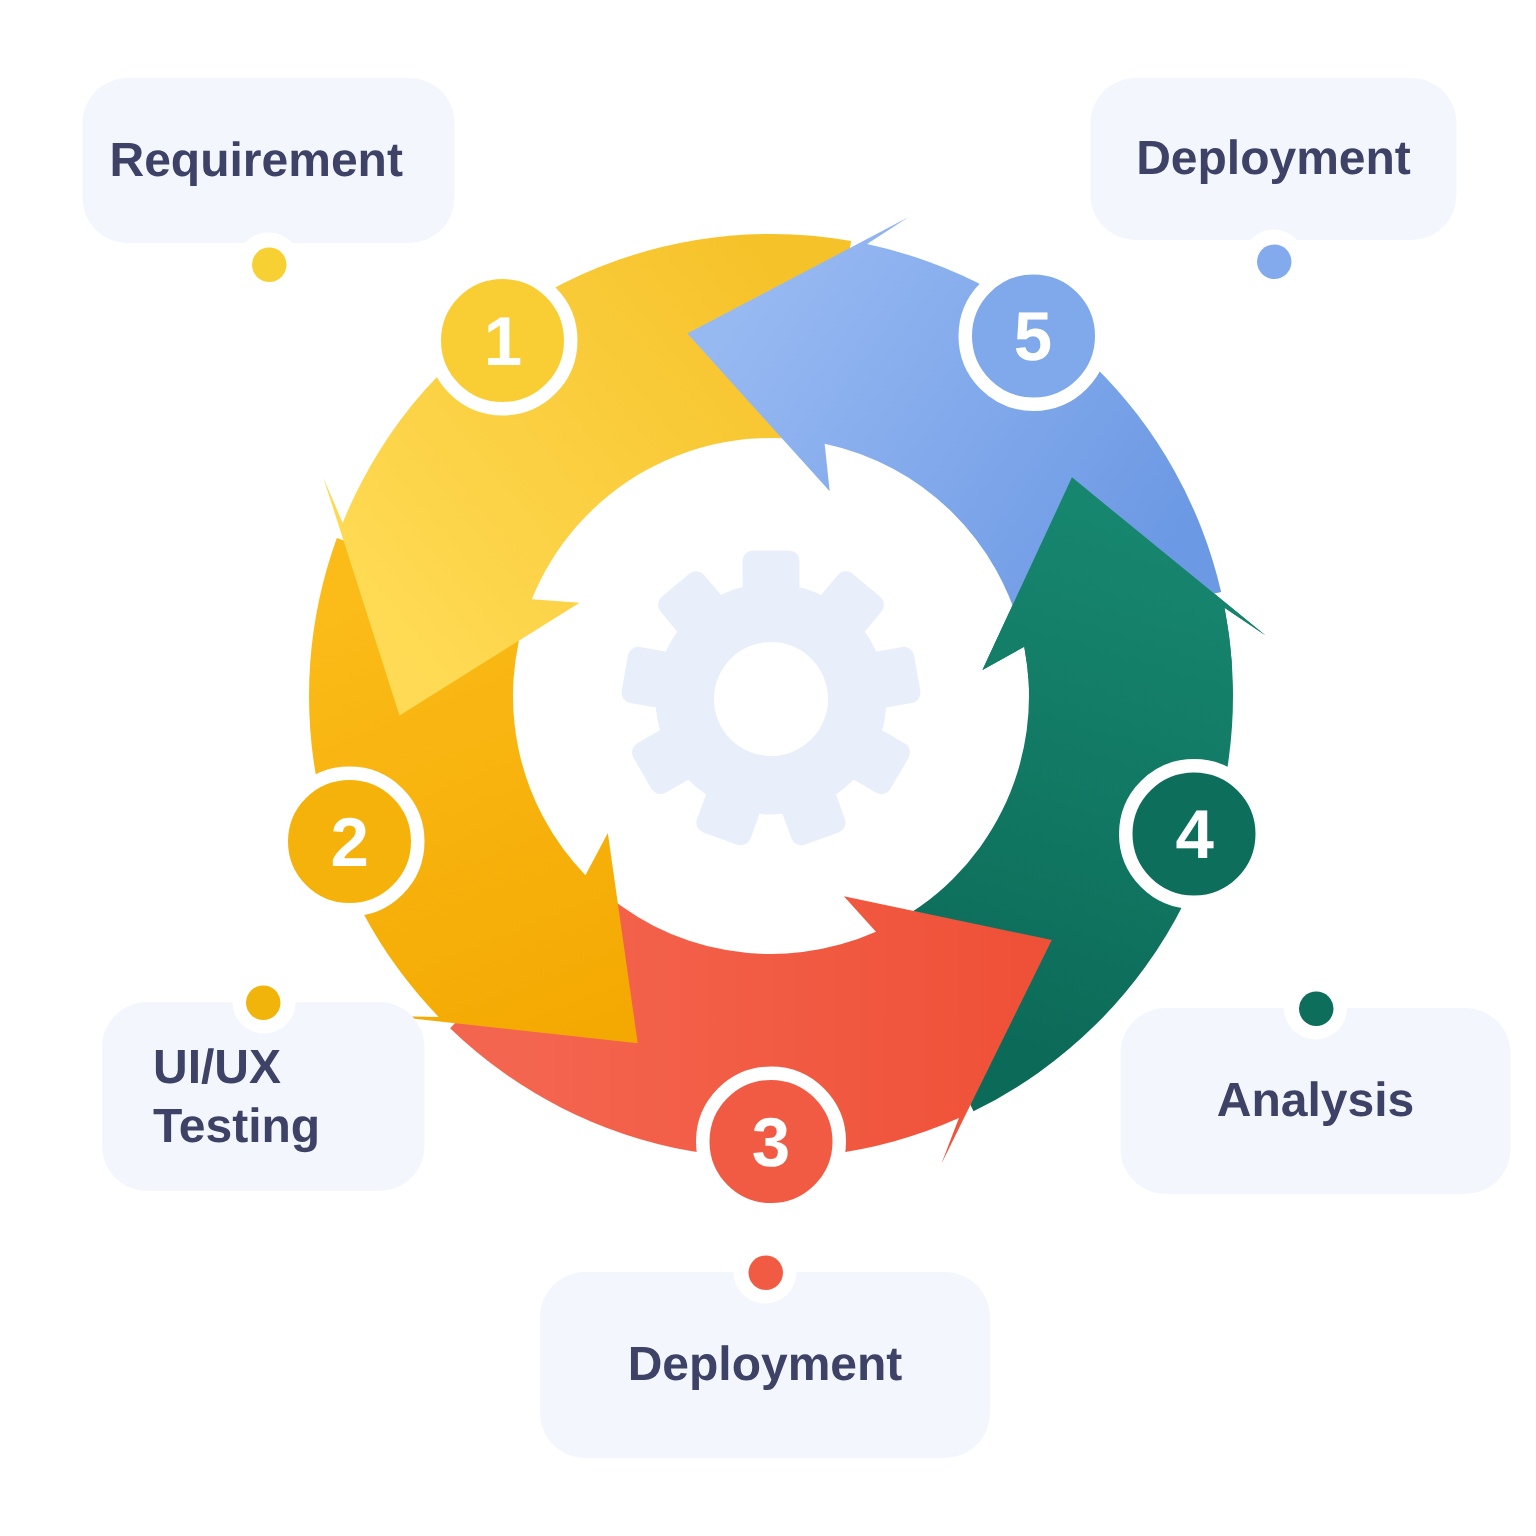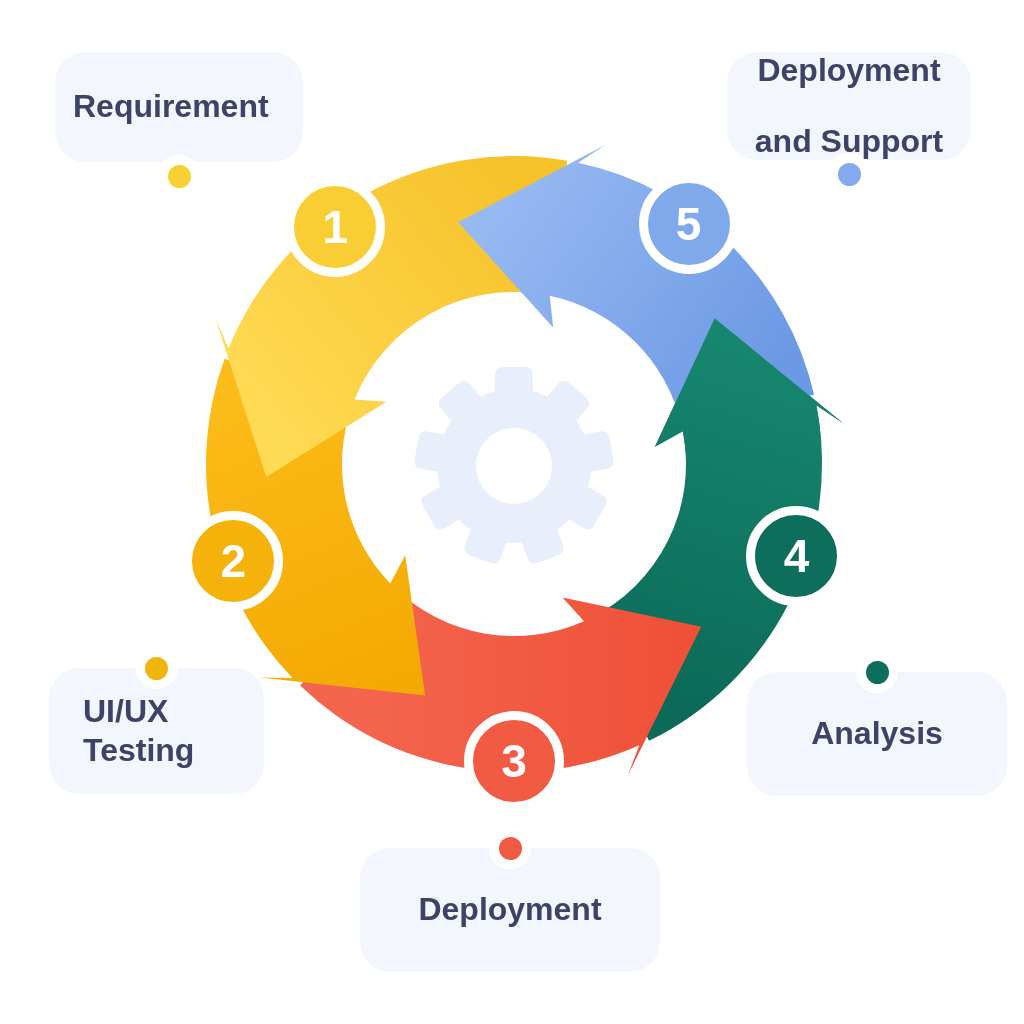--- a/index.html
+++ b/index.html
@@ -31,21 +31,21 @@
     width:42px;height:42px;background:#fff;border-radius:50%;
     display:flex;align-items:center;justify-content:center;
   }
   .dotw.bottom{bottom:-35px;}
   .dotw.top{top:-21px;}
   .dot{width:23px;height:23px;border-radius:50%;}
   
   .pos-req {left:55px; top:52px;  width:248px;height:110px;}
   .pos-req  .lines{padding-left:18px;}
   .pos-dep {left:727px;top:52px;  width:244px;height:108px;}
-  .pos-uiux{left:49px; top:668px; width:215px;height:126px;}
+  .pos-uiux{left:68px; top:668px; width:215px;height:126px;}
   .pos-uiux .lines{padding-left:34px;}
   .pos-dev {left:360px;top:848px; width:300px;height:124px;}
   .pos-test{left:747px;top:672px; width:260px;height:124px;}
 </style>
 </head>
 <body style="--card-bg: #F3F7FD; --card-text: #3D4266;">
 
 <svg id="ring" width="1024" height="1024" viewBox="0 0 1024 1024">
   <g fill="#E9EFFA">
     <circle cx="514" cy="466" r="77"></circle>
@@ -113,21 +113,20 @@
     <span>Requirement</span>
   </div>
   <div class="dotw bottom">
       <span class="dot" style="background: rgb(247, 209, 51);"></span>
     </div>
 </div>
 
 <div class="card center pos-dep">
   <div class="lines">
     <span>Deployment</span>
-    <span>and Support</span>
   </div>
   <div class="dotw bottom">
       <span class="dot" style="background: rgb(130, 170, 236);"></span>
     </div>
 </div>
 
 <div class="card left pos-uiux">
   <div class="lines">
     <span>UI/UX</span>
     <span>Testing</span>

